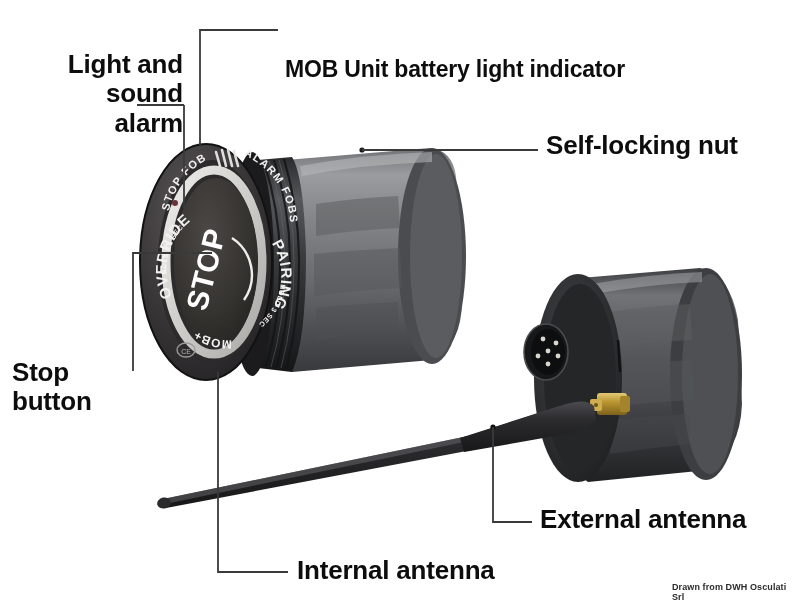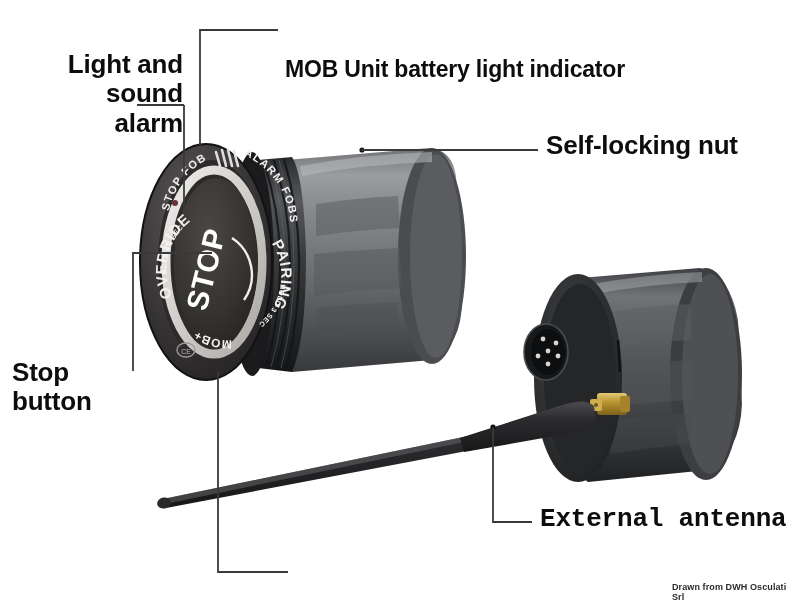--- a/index.html
+++ b/index.html
@@ -21,21 +21,21 @@
     color:#0d0d0d;
     line-height:1.13;
     letter-spacing:-0.2px;
     white-space:pre-line;
     z-index:40;
   }
   .c-battery{left:285px;top:16px;font-size:23px;margin-top:40px;}
   .c-alarm{left:8px;top:50px;font-size:26px;width:175px;text-align:right;}
   .c-nut{left:546px;top:131px;font-size:26px;}
   .c-stop{left:12px;top:358px;font-size:26px;width:120px;text-align:left;}
-  .c-ext{left:540px;top:505px;font-size:26px;font-family:Liberation Mono, monospace;}
+  .c-ext{left:540px;top:505px;font-size:26px;}
   .c-int{left:297px;top:556px;font-size:26px;}
   .credit{
     position:absolute;left:672px;top:582px;
     font-size:9px;font-weight:bold;color:#2b2b2b;
     letter-spacing:0.1px;z-index:40;
     font-family:"Liberation Sans","DejaVu Sans",sans-serif;
   }
   
   .leaders{position:absolute;left:0;top:0;width:800px;height:604px;z-index:35;pointer-events:none;}
   
@@ -276,16 +276,17 @@
 
   <div class="callout c-alarm">Light and
 sound
 alarm</div>
 
   <div class="callout c-stop">Stop
 button</div>
 
   <div class="callout c-ext">External antenna</div>
 
+  <div class="callout c-int">Internal antenna</div>
 
   <div class="credit">Drawn from DWH Osculati Srl</div>
 
 </div>
 
 </body></html>

